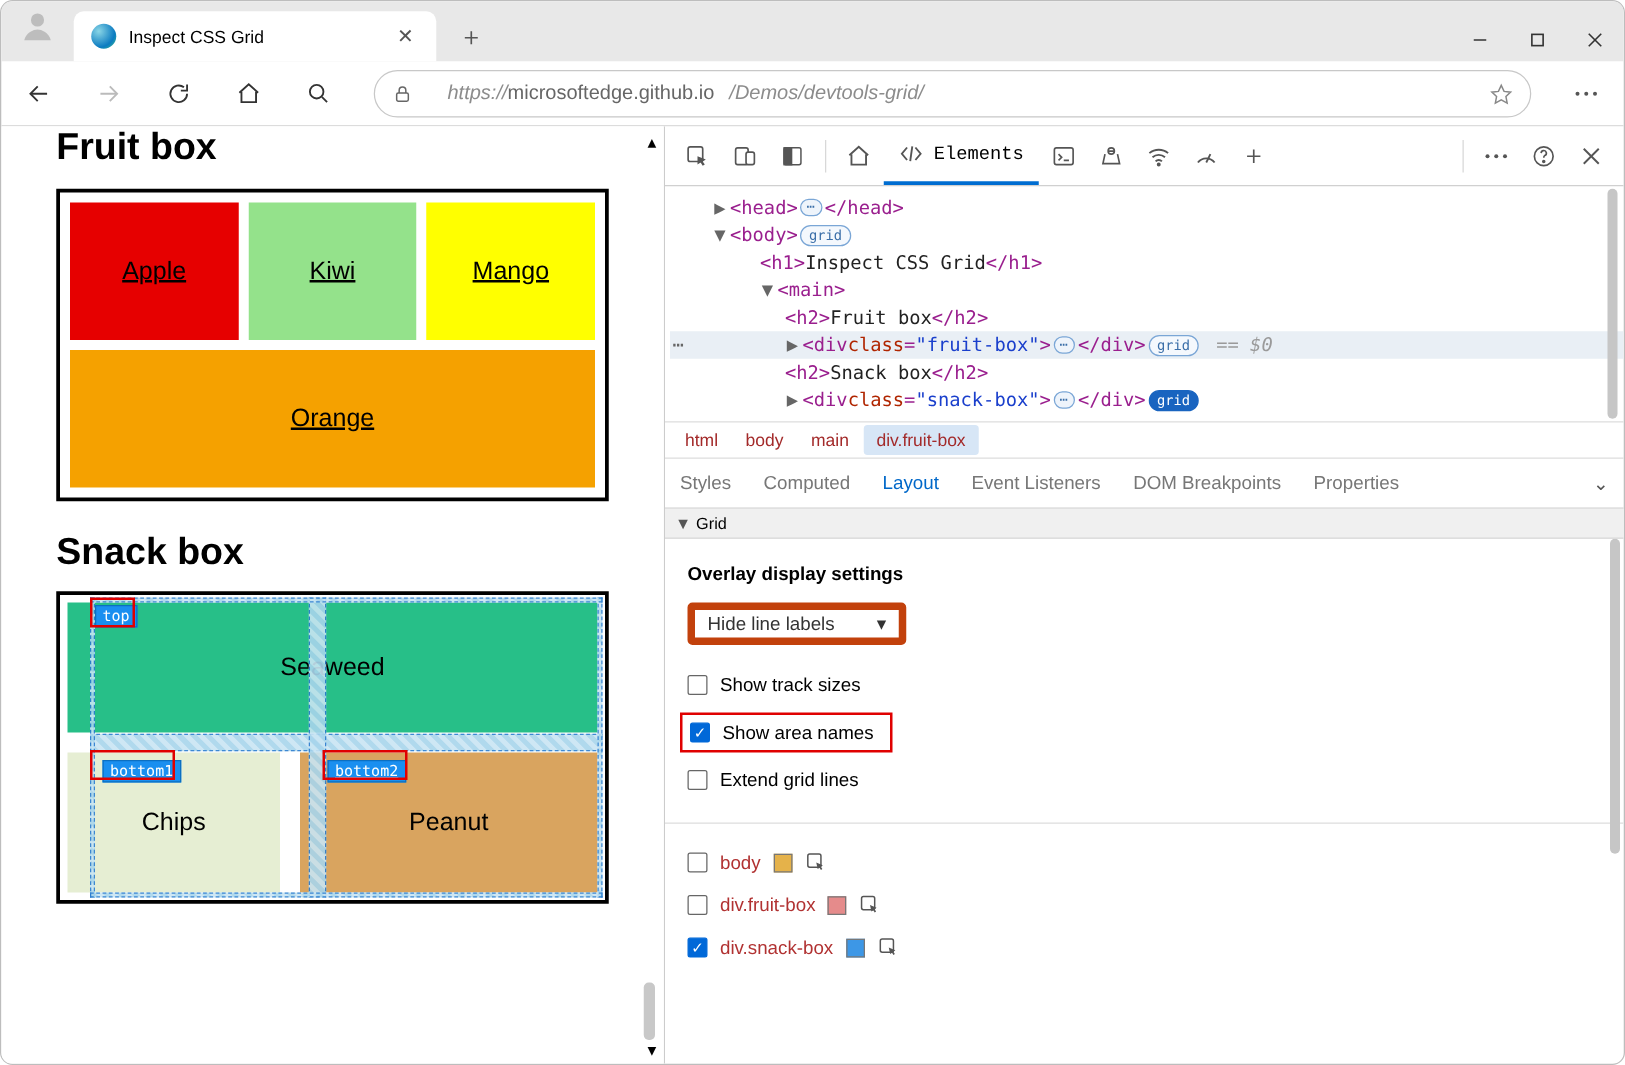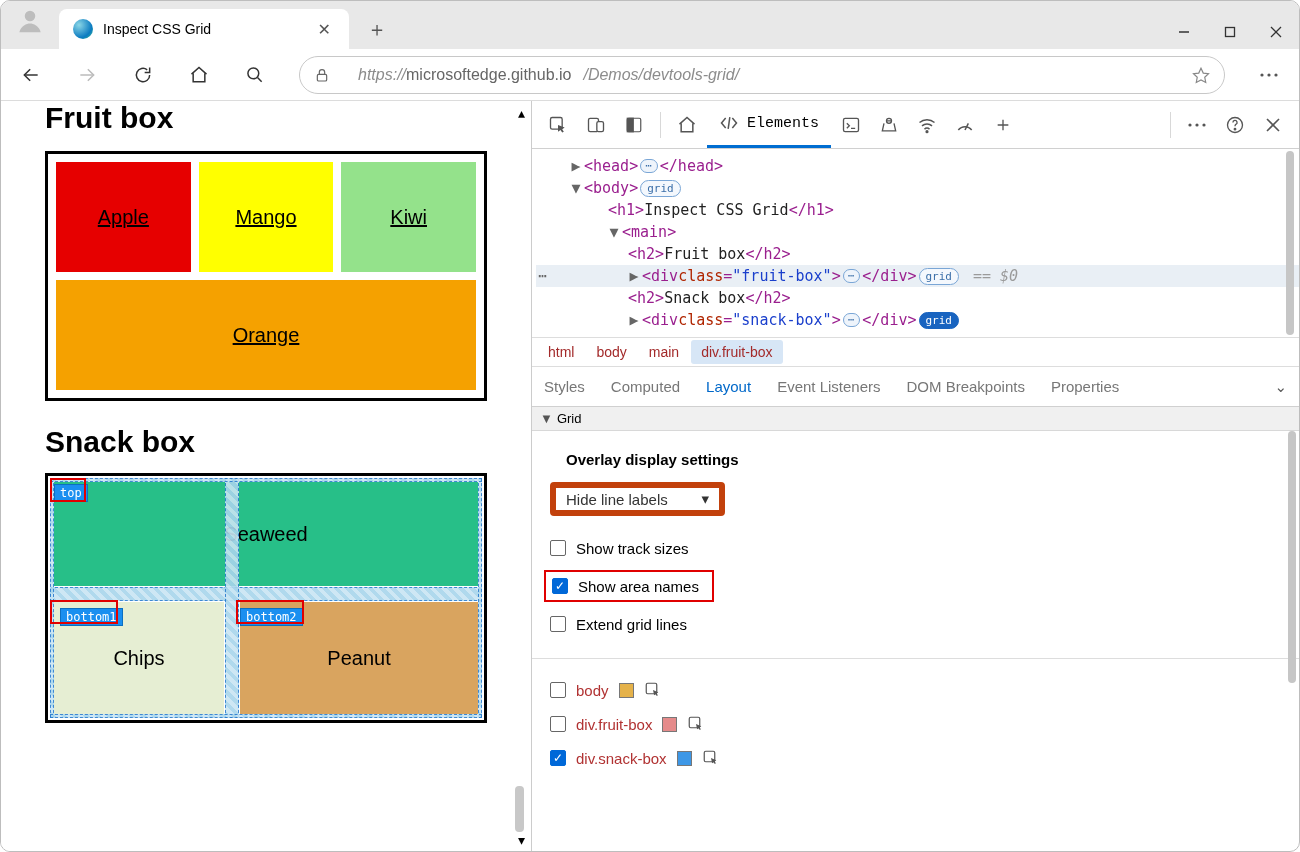--- a/index.html
+++ b/index.html
@@ -43,21 +43,21 @@
 .fruitbox .cell{height:110px;display:flex;align-items:center;justify-content:center;font-size:20px;}
 .apple{background:#e60000;}
 .kiwi{background:#94e28b;}
 .mango{background:#ffff00;}
 .orange{grid-column:1 / span 3;background:#f5a100;}
 
 .snackbox{border:3px solid #000;position:relative;height:250px;}
 .sw{position:absolute;left:6px;top:6px;right:6px;height:104px;background:#27bf88;display:flex;align-items:center;justify-content:center;font-size:20px;}
 .chips{position:absolute;left:6px;top:126px;width:170px;bottom:6px;background:#e6eed3;display:flex;align-items:center;justify-content:center;font-size:20px;}
 .peanut{position:absolute;left:192px;top:126px;right:6px;bottom:6px;background:#d9a45f;display:flex;align-items:center;justify-content:center;font-size:20px;}
-.grid-overlay{position:absolute;inset:0;pointer-events:none;}
+.grid-overlay{position:absolute;inset:0;pointer-events:none;margin-left:22px;}
 .gbar{position:absolute;background:repeating-linear-gradient(45deg,#a8d5ec 0,#a8d5ec 4px,#c9e5f3 4px,#c9e5f3 8px);border:1px dashed #2a7ccf;opacity:.9;}
 .glabel{position:absolute;background:#1a8ff0;color:#fff;font-family:Consolas,monospace;font-size:12px;padding:1px 5px;border:1px solid #0c6fc1;}
 .redbox{position:absolute;border:2px solid #e00000;}
 
 
 .devtools{flex:1;display:flex;flex-direction:column;border-left:1px solid #ccc;min-width:0;}
 .dt-tabs{height:48px;border-bottom:1px solid #d0d0d0;display:flex;align-items:center;padding:0 8px;gap:2px;}
 .dt-ic{width:36px;height:36px;display:flex;align-items:center;justify-content:center;color:#555;}
 .dt-sep{width:1px;height:26px;background:#d8d8d8;margin:0 6px;}
 .dt-tab{height:46px;display:flex;align-items:center;padding:0 12px;gap:8px;color:#333;font-size:15px;font-family:Liberation Mono, monospace;}
@@ -89,21 +89,21 @@
 
 .panelTabs{height:40px;border-bottom:1px solid #d0d0d0;display:flex;align-items:center;padding:0 10px;gap:22px;color:#777;font-size:15px;}
 .panelTabs span{padding:6px 2px;}
 .panelTabs span.active{color:#0068c9;}
 .panelTabs .chev{margin-left:auto;color:#555;}
 
 .section-head{background:#f0f0f0;border-bottom:1px solid #d8d8d8;height:24px;display:flex;align-items:center;padding:0 8px;font-size:13px;}
 .section-head .tw2{margin-right:4px;color:#555;}
 
 .layout-body{padding:14px 18px 20px 18px;font-size:15px;overflow:auto;position:relative;flex:1;}
-.subhead{font-weight:600;margin:6px 0 14px 16px;}
+.subhead{font-weight:600;margin:6px 0 14px 0;}
 .sel-ctl{border:6px solid #c2410c;border-radius:4px;height:34px;width:175px;display:flex;align-items:center;justify-content:space-between;padding:0 10px;color:#333;margin-bottom:16px;}
 .chkrow{display:flex;align-items:center;gap:10px;height:32px;margin:6px 0;}
 .cb{width:16px;height:16px;border:1.5px solid #666;border-radius:2px;display:inline-flex;align-items:center;justify-content:center;}
 .cb.checked{background:#0068d8;border-color:#0068d8;color:#fff;font-size:12px;}
 .swatch{width:15px;height:15px;border:1px solid #777;display:inline-block;}
 .ov-item{display:flex;align-items:center;gap:10px;height:30px;margin:4px 0;}
 .ov-item .nm{color:#b13232;}
 .dev-ic{width:18px;height:18px;}
 .hr{height:1px;background:#ddd;margin:18px -18px 16px -18px;}
 .red-outline{border:2px solid #e00000;padding:2px 6px;margin-left:-6px;}
@@ -207,22 +207,22 @@
       </div>
   </div>
 
   <div class="content">
 
     <div class="page">
       <div class="inner">
         <h2 class="first">Fruit box</h2>
         <div class="fruitbox">
           <div class="cell apple">Apple</div>
+          <div class="cell kiwi">Kiwi</div>
           <div class="cell mango">Mango</div>
-          <div class="cell kiwi">Kiwi</div>
           <div class="cell orange">Orange</div>
         </div>
 
         <h2 class="second">Snack box</h2>
         <div class="snackbox">
           <div class="sw">Seaweed</div>
           <div class="chips">Chips</div>
           <div class="peanut">Peanut</div>
 
           <div class="grid-overlay">

